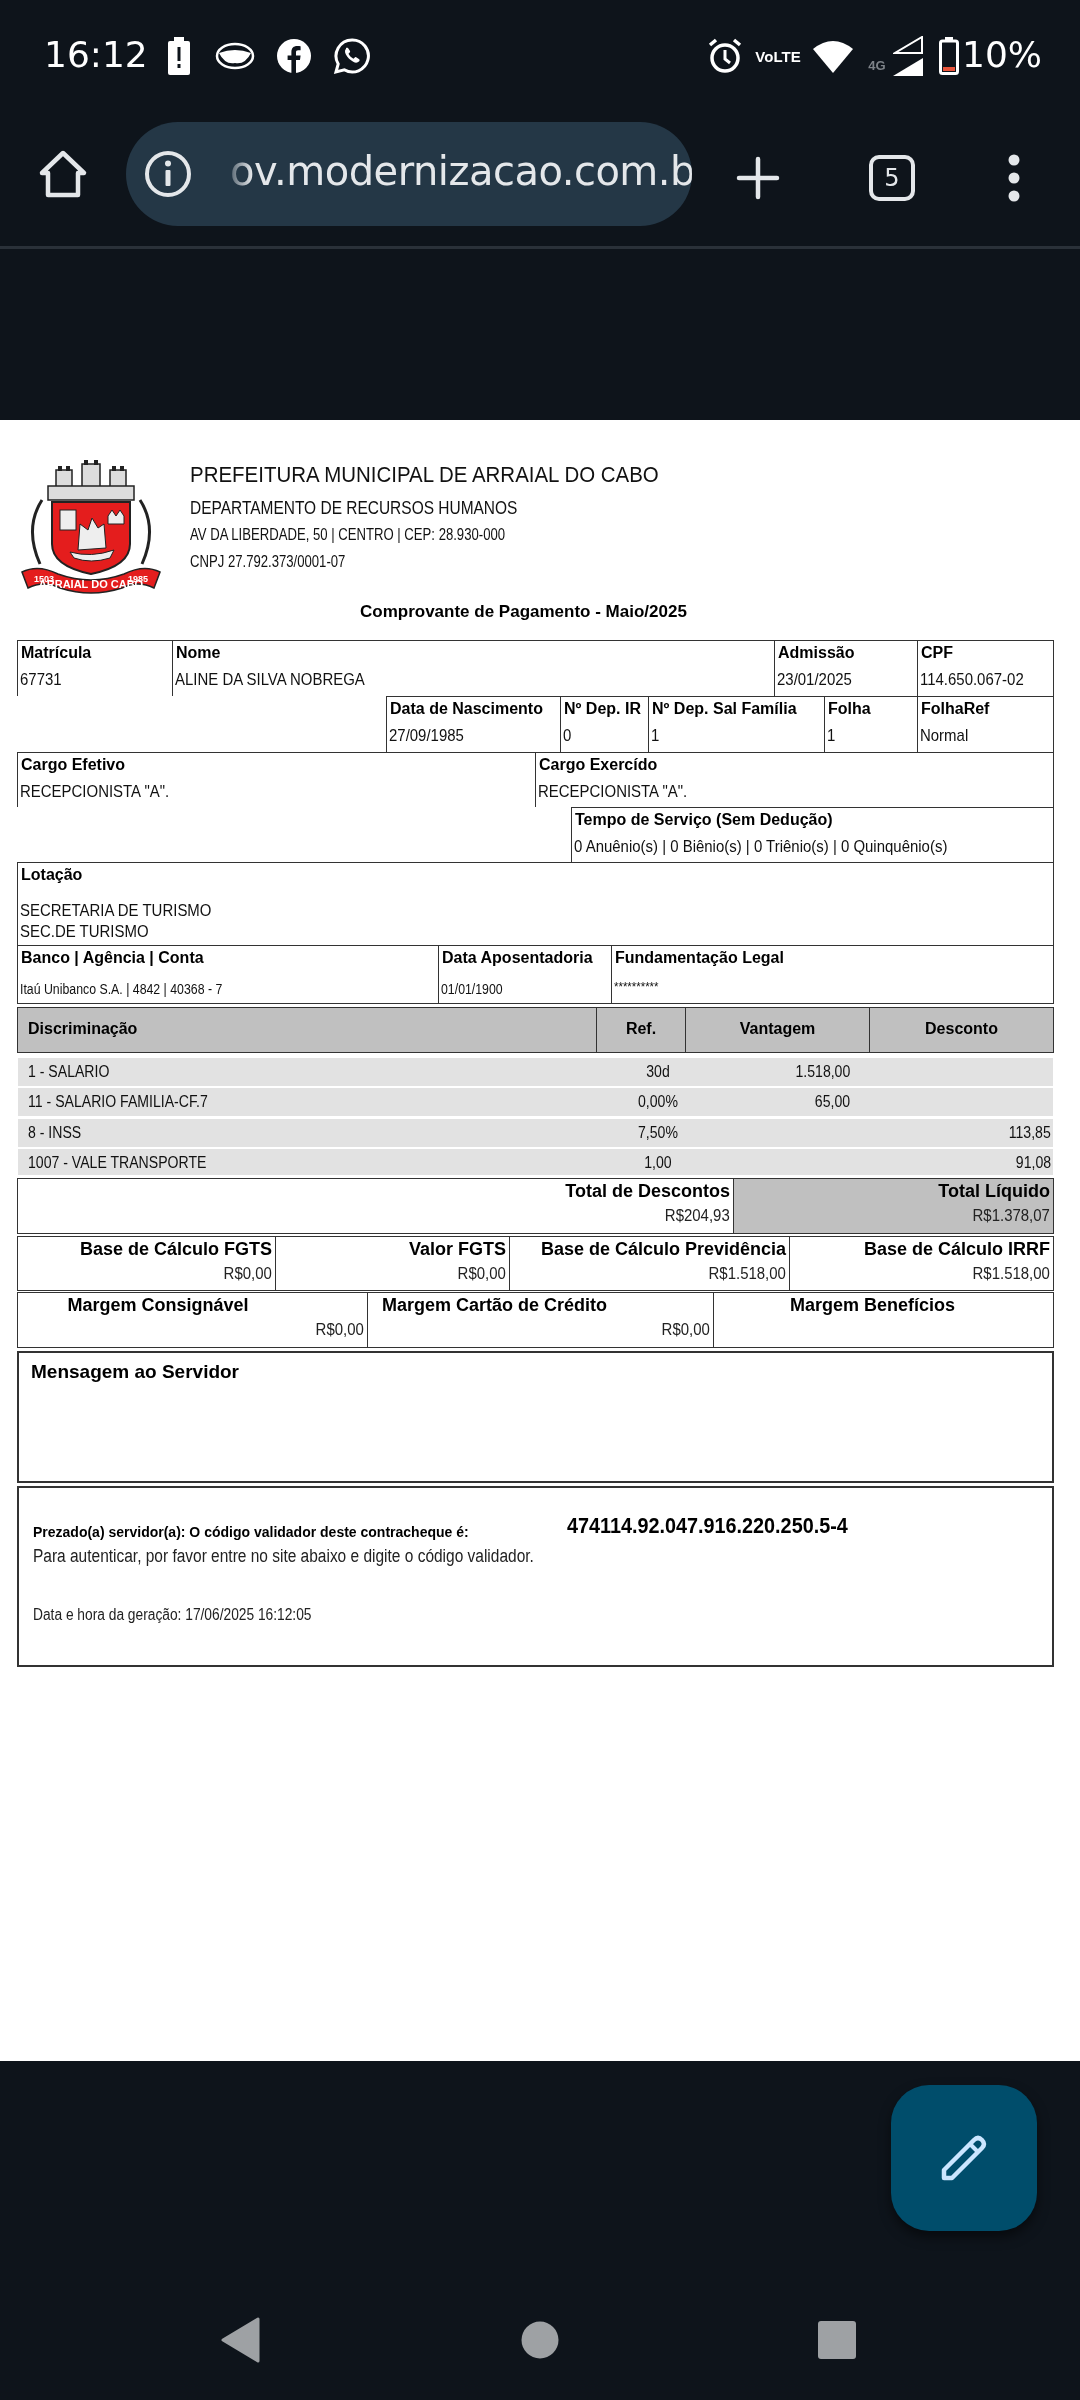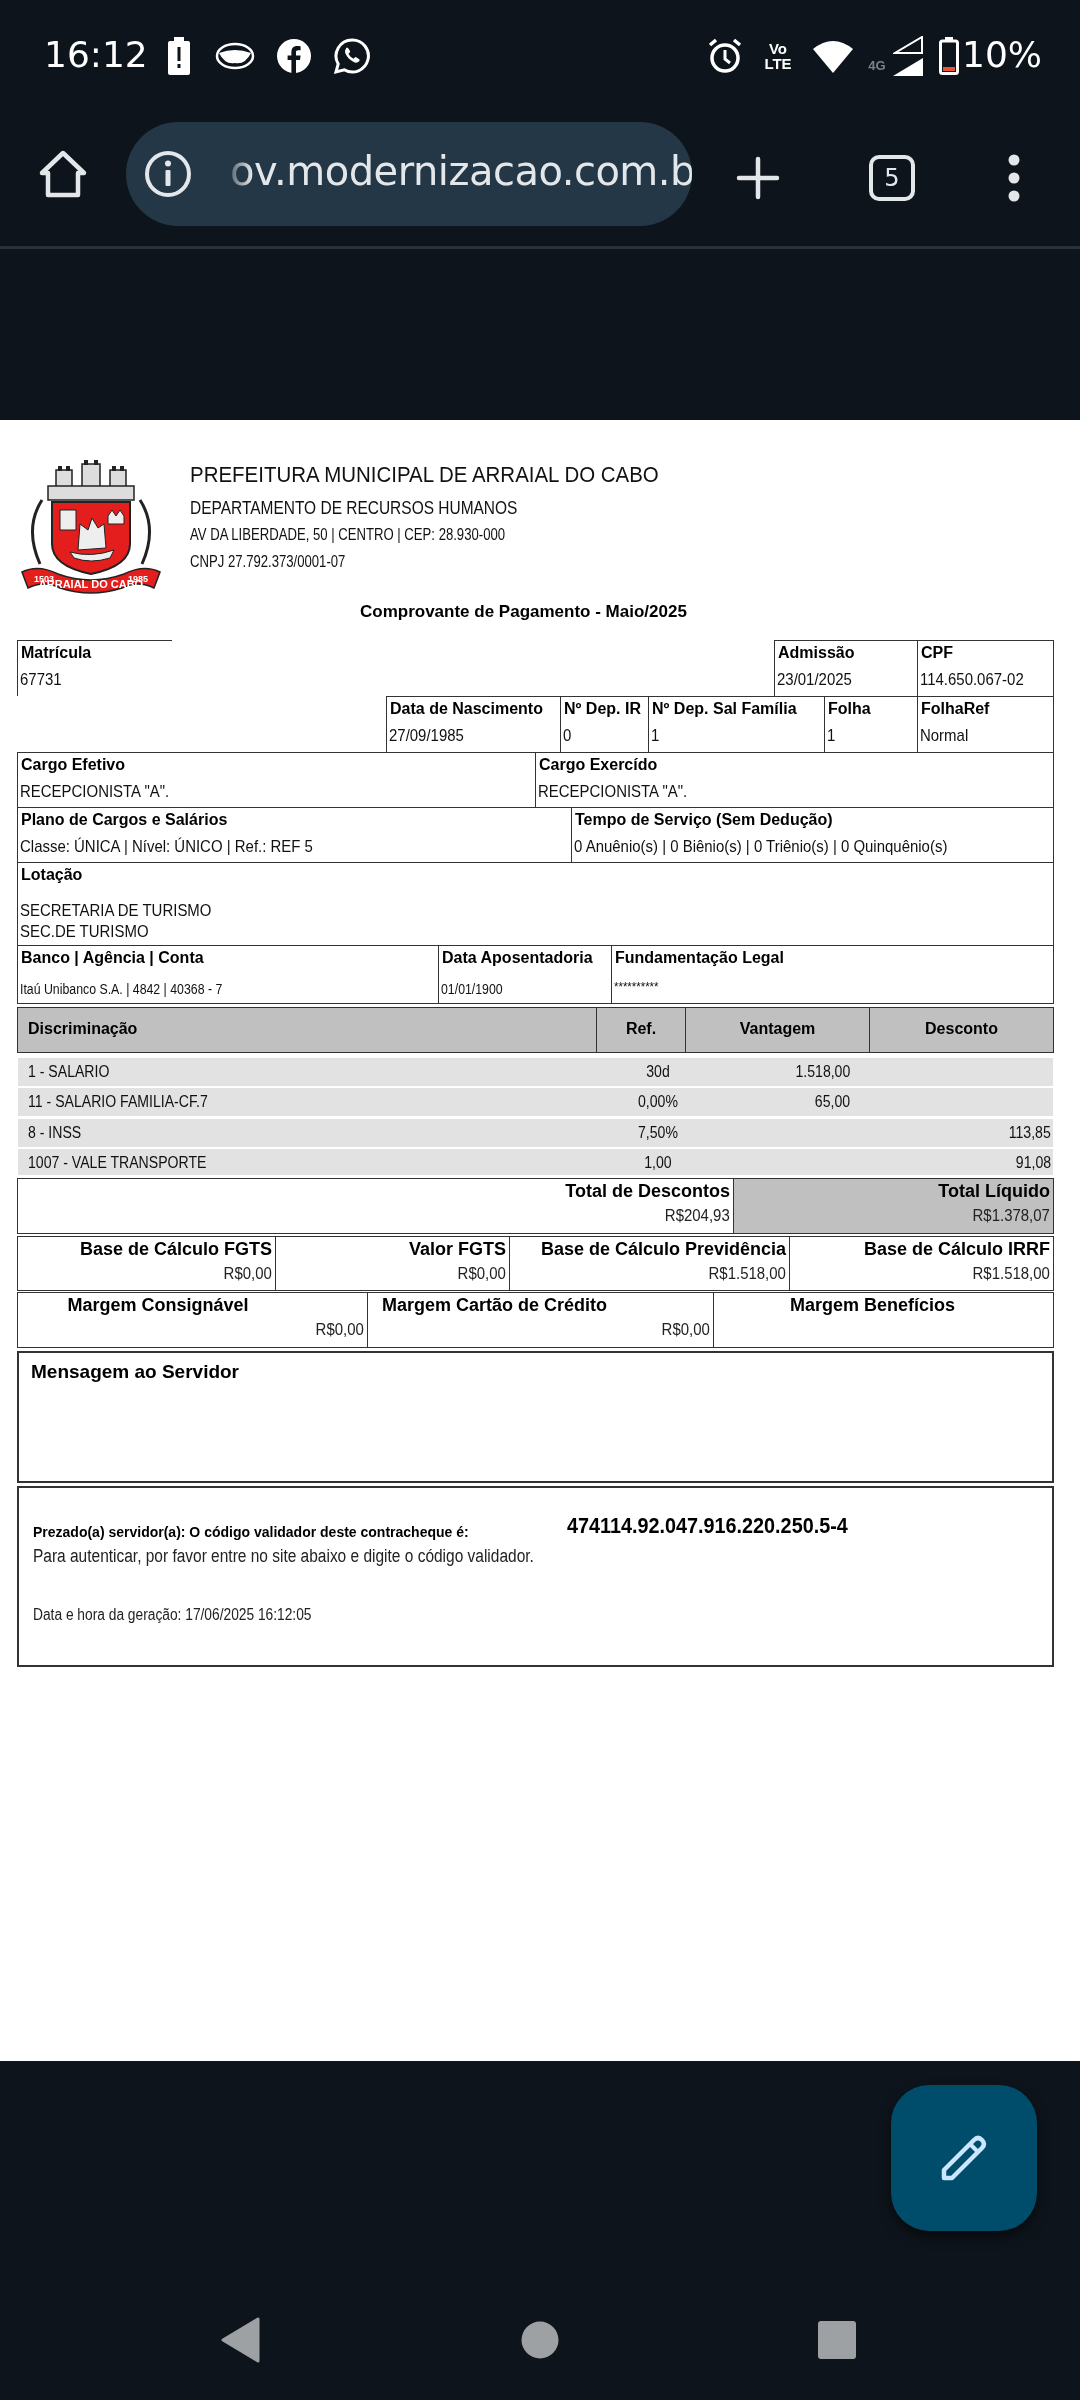--- a/index.html
+++ b/index.html
@@ -100,21 +100,21 @@
       </svg>
   </span>
 
   <span class="sb-icon" style="left:706px;width:38px;">
     <svg width="36" height="38" viewBox="0 0 36 38">
         <circle cx="18" cy="21" r="13" fill="none" stroke="#fff" stroke-width="3.5"></circle>
         <path d="M18 13v9l5 4" stroke="#fff" stroke-width="3" fill="none"></path>
         <path d="M3 8l6-5M33 8l-6-5" stroke="#fff" stroke-width="3.5"></path>
       </svg>
   </span>
-  <span class="sb-icon" style="left:760px;width:36px;flex-direction:column;line-height:15px;font-size:15px;font-weight:bold;color:#fff;">
+  <span class="sb-icon" style="left:760px;width:36px;flex-direction:row;line-height:15px;font-size:15px;font-weight:bold;color:#fff;">
     <span>Vo</span>
     <span>LTE</span>
   </span>
   <span class="sb-icon" style="left:812px;width:42px;">
     <svg width="40" height="34" viewBox="0 0 40 34">
         <path d="M0 10 Q20 -6 40 10 L20 34Z" fill="#fff"></path>
       </svg>
   </span>
   <span class="sb-icon" style="left:862px;width:30px;top:52px;height:26px;font-size:13px;font-weight:bold;color:#7d8288;">4G</span>
   <span class="sb-icon" style="left:892px;width:32px;">
@@ -208,20 +208,24 @@
   <div class="org org-3">AV DA LIBERDADE, 50 | CENTRO | CEP: 28.930-000</div>
   <div class="org org-4">CNPJ  27.792.373/0001-07</div>
   <div class="doc-title">Comprovante de Pagamento - Maio/2025</div>
 
   <div class="grid" style="left:17px;top:220px;width:1037px;height:364px;border-top:none;border-left:none;">
 
     <div class="cell" style="left:0;top:0;width:155px;height:56px;">
       <span class="lbl">Matrícula</span>
       <span class="val" style="top:29px;">67731</span>
     </div>
+    <div class="cell" style="left:155px;top:0;width:602px;height:56px;">
+      <span class="lbl">Nome</span>
+      <span class="val" style="top:29px;">ALINE DA SILVA NOBREGA</span>
+    </div>
     <div class="cell" style="left:757px;top:0;width:143px;height:56px;">
       <span class="lbl">Admissão</span>
       <span class="val" style="top:29px;">23/01/2025</span>
     </div>
     <div class="cell" style="left:900px;top:0;width:137px;height:56px;">
       <span class="lbl">CPF</span>
       <span class="val" style="top:29px;">114.650.067-02</span>
     </div>
 
     <div class="cell" style="left:369px;top:56px;width:174px;height:56px;">
@@ -247,24 +251,20 @@
 
     <div class="cell" style="left:0;top:112px;width:518px;height:55px;">
       <span class="lbl">Cargo Efetivo</span>
       <span class="val" style="top:29px;">RECEPCIONISTA "A".</span>
     </div>
     <div class="cell" style="left:518px;top:112px;width:519px;height:55px;">
       <span class="lbl">Cargo Exercído</span>
       <span class="val" style="top:29px;">RECEPCIONISTA "A".</span>
     </div>
 
-    <div class="cell" style="left:0;top:167px;width:554px;height:55px;">
-      <span class="lbl">Plano de Cargos e Salários</span>
-      <span class="val" style="top:29px;">Classe: ÚNICA | Nível: ÚNICO | Ref.: REF 5</span>
-    </div>
     <div class="cell" style="left:554px;top:167px;width:483px;height:55px;">
       <span class="lbl">Tempo de Serviço (Sem Dedução)</span>
       <span class="val" style="top:29px;">0 Anuênio(s) | 0 Biênio(s) | 0 Triênio(s) | 0 Quinquênio(s)</span>
     </div>
 
     <div class="cell" style="left:0;top:222px;width:1037px;height:83px;">
       <span class="lbl">Lotação</span>
       <span class="val" style="top:38px;">SECRETARIA DE TURISMO</span>
       <span class="val" style="top:59px;">SEC.DE TURISMO</span>
     </div>

